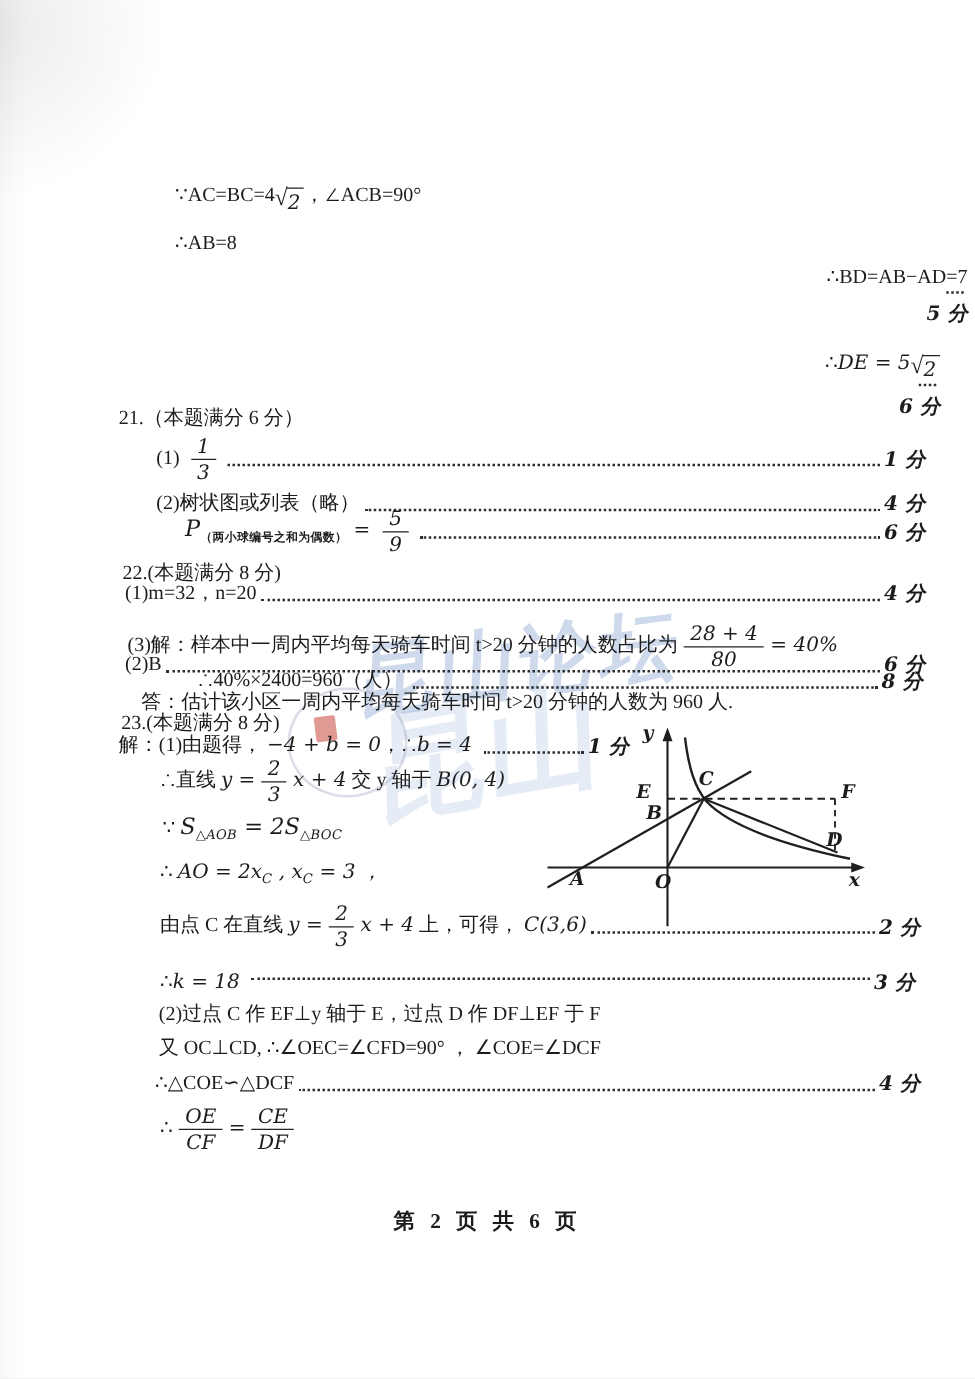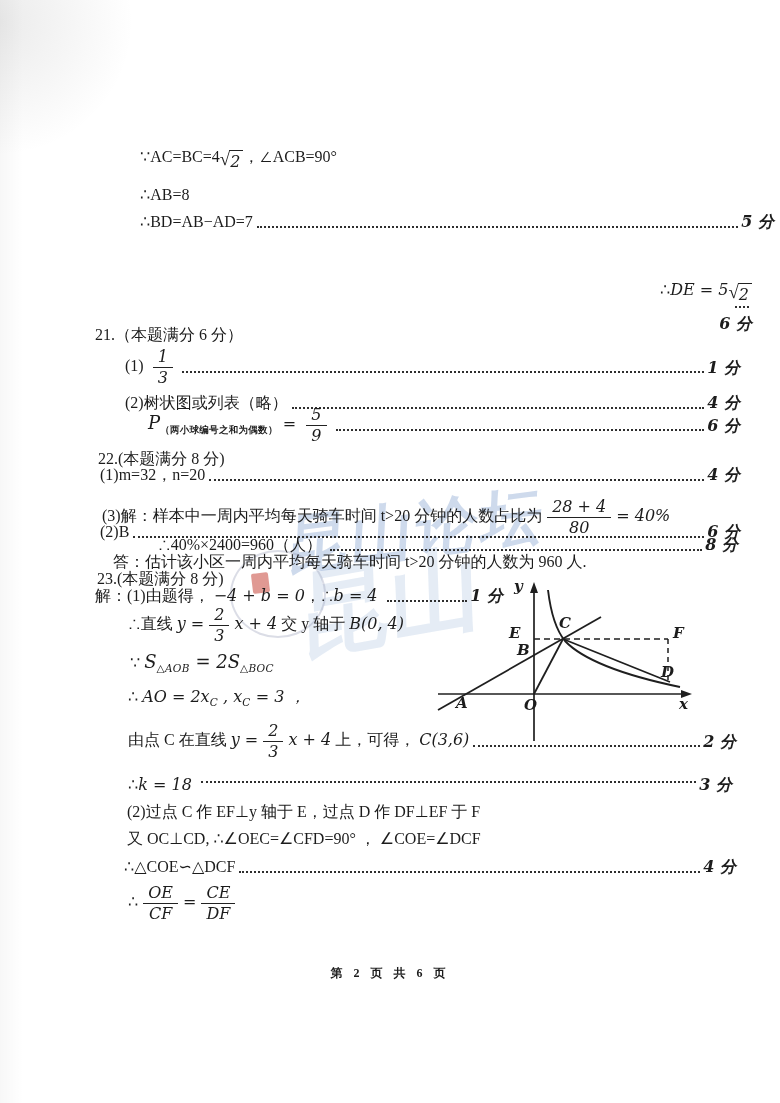--- a/index.html
+++ b/index.html
@@ -37,21 +37,21 @@
   }
   .frac .num {padding:0 5px 1px; border-bottom:1.6px solid #222;}
   .frac .den {padding:1px 5px 0;}
   .sqrt {display:inline-flex; vertical-align:-3px; font-style:normal;}
   .sqrt .rad {font-size:1.18em; line-height:1.0;}
   .sqrt .val {border-top:1.7px solid #222; padding:0 3px 0 1px; margin-left:-1px; font-family:"DejaVu Serif", serif; font-style:italic;}
   .sub {font-size:10.5px; vertical-align:-4px; letter-spacing:0.3px;}
   .sub.cjk {font-size:9.5px; font-weight:700; font-style:normal;text-align:center;}
   .footer {
     position:absolute; left:0; right:0; top:965px; text-align:center;
-    font-size:12px; font-weight:700; letter-spacing:4px;
+    font-size:17px; font-weight:700; letter-spacing:4px;
   }
   
   .figure {position:absolute; left:430px; top:577px; width:276px; height:172px;}
   .figure svg {position:absolute; left:0; top:0;}
   .flabel {
     position:absolute; font-family:"DejaVu Serif", serif; font-style:italic;
     font-size:15px; font-weight:700; color:#1c1c1c; line-height:1;
   }
   
   .watermark {
@@ -87,21 +87,21 @@
   <div class="seal-square"></div>
 
   <div class="line" style="left:140px; top:146px;">
     <span class="content"><span>∵AC=BC=4</span><span class="sqrt"><span class="rad">√</span><span class="val">2</span></span><span>，∠ACB=90°</span></span>
   </div>
 
   <div class="line" style="left:140px; top:184px;">
     <span class="content">∴AB=8</span>
   </div>
 
-  <div class="line" style="left:140px; top:211px; right:6px;">
+  <div class="line" style="left:140px; top:211px; right:6px;flex-direction:column;">
     <span class="content">∴BD=AB−AD=7</span>
     <span class="dots"></span>
     <span class="score">5 分</span>
   </div>
 
 
   <div class="line" style="left:140px; top:279px; right:28px;flex-direction:column;">
     <span class="content"><span>∴</span><span class="mi">DE = 5</span><span class="sqrt"><span class="rad">√</span><span class="val">2</span></span></span>
     <span class="dots"></span>
     <span class="score">6 分</span>

